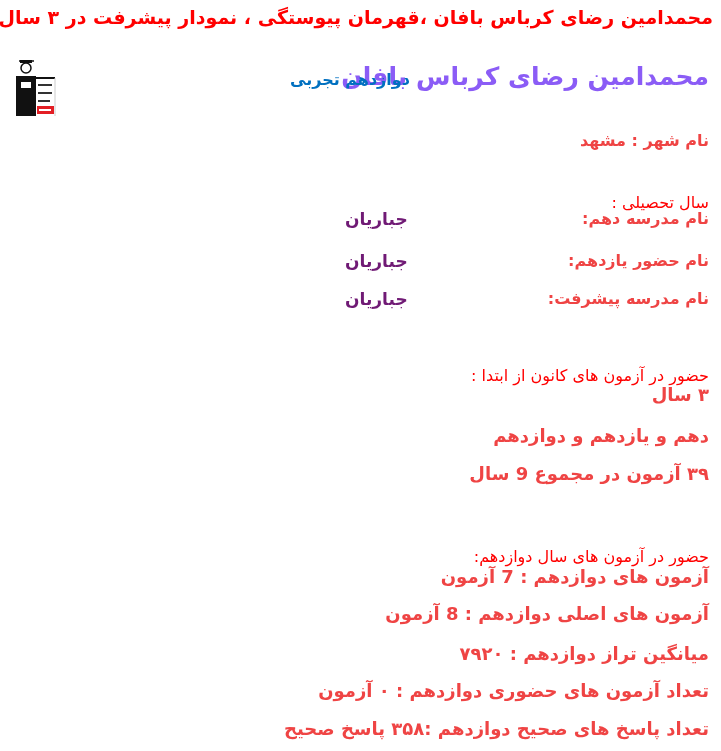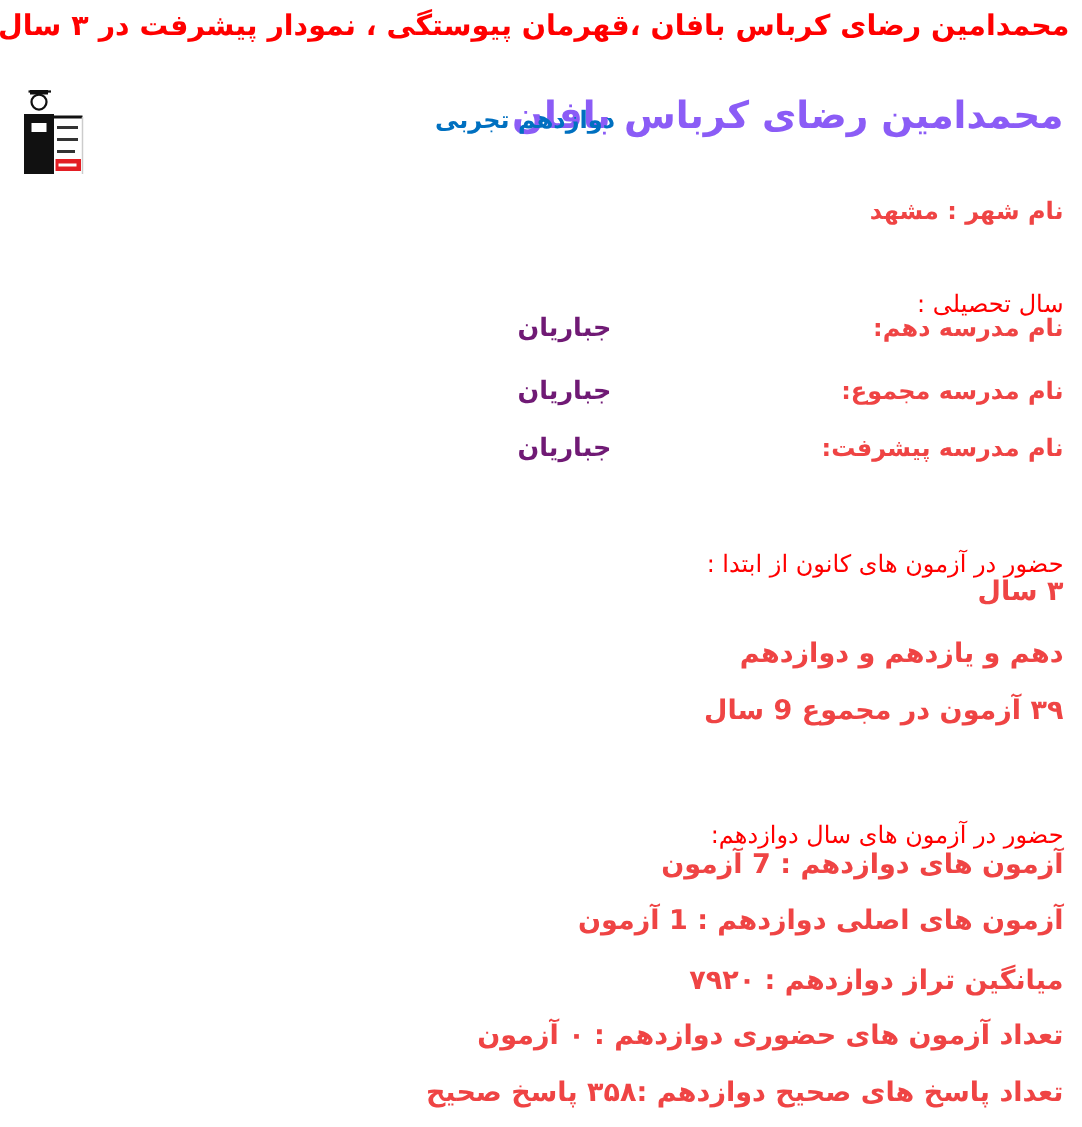--- a/index.html
+++ b/index.html
@@ -59,29 +59,29 @@
 <div class="abs name-heading">محمدامین رضای کرباس بافان</div>
 <div class="abs grade-label">دوازدهم تجربی</div>
 
 <div class="abs row" style="top:131px;">نام شهر : مشهد</div>
 
 <div class="abs section" style="top:173px;">سال تحصیلی :</div>
 
 <div class="abs row" style="top:209px;">نام مدرسه دهم:</div>
 <div class="abs school-value" style="top:209px;">جباریان</div>
 
-<div class="abs row" style="top:251px;">نام مدرسه مجموع:</div>
+<div class="abs row" style="top:251px;">نام حضور یازدهم:</div>
 <div class="abs school-value" style="top:251px;">جباریان</div>
 
 <div class="abs row" style="top:289px;">نام مدرسه پیشرفت:</div>
 <div class="abs school-value" style="top:289px;">جباریان</div>
 
 <div class="abs section" style="top:346px;">حضور در آزمون های کانون از ابتدا :</div>
 <div class="abs row big" style="top:384px;">۳ سال</div>
 <div class="abs row big" style="top:425px;">دهم و یازدهم و دوازدهم</div>
 <div class="abs row big" style="top:463px;">۳۹ آزمون در مجموع 9 سال</div>
 
 <div class="abs section" style="top:527px;">حضور در آزمون های سال دوازدهم:</div>
 <div class="abs row big" style="top:566px;">آزمون های دوازدهم : 7 آزمون</div>
-<div class="abs row big" style="top:603px;">آزمون های اصلی دوازدهم : 1 آزمون</div>
+<div class="abs row big" style="top:603px;">آزمون های اصلی دوازدهم : 8 آزمون</div>
 <div class="abs row big" style="top:643px;">میانگین تراز دوازدهم : ۷۹۲۰</div>
 <div class="abs row big" style="top:680px;">تعداد آزمون های حضوری دوازدهم : ۰ آزمون</div>
 <div class="abs row big" style="top:718px;">تعداد پاسخ های صحیح دوازدهم :۳۵۸ پاسخ صحیح</div>
 
 </body></html>

